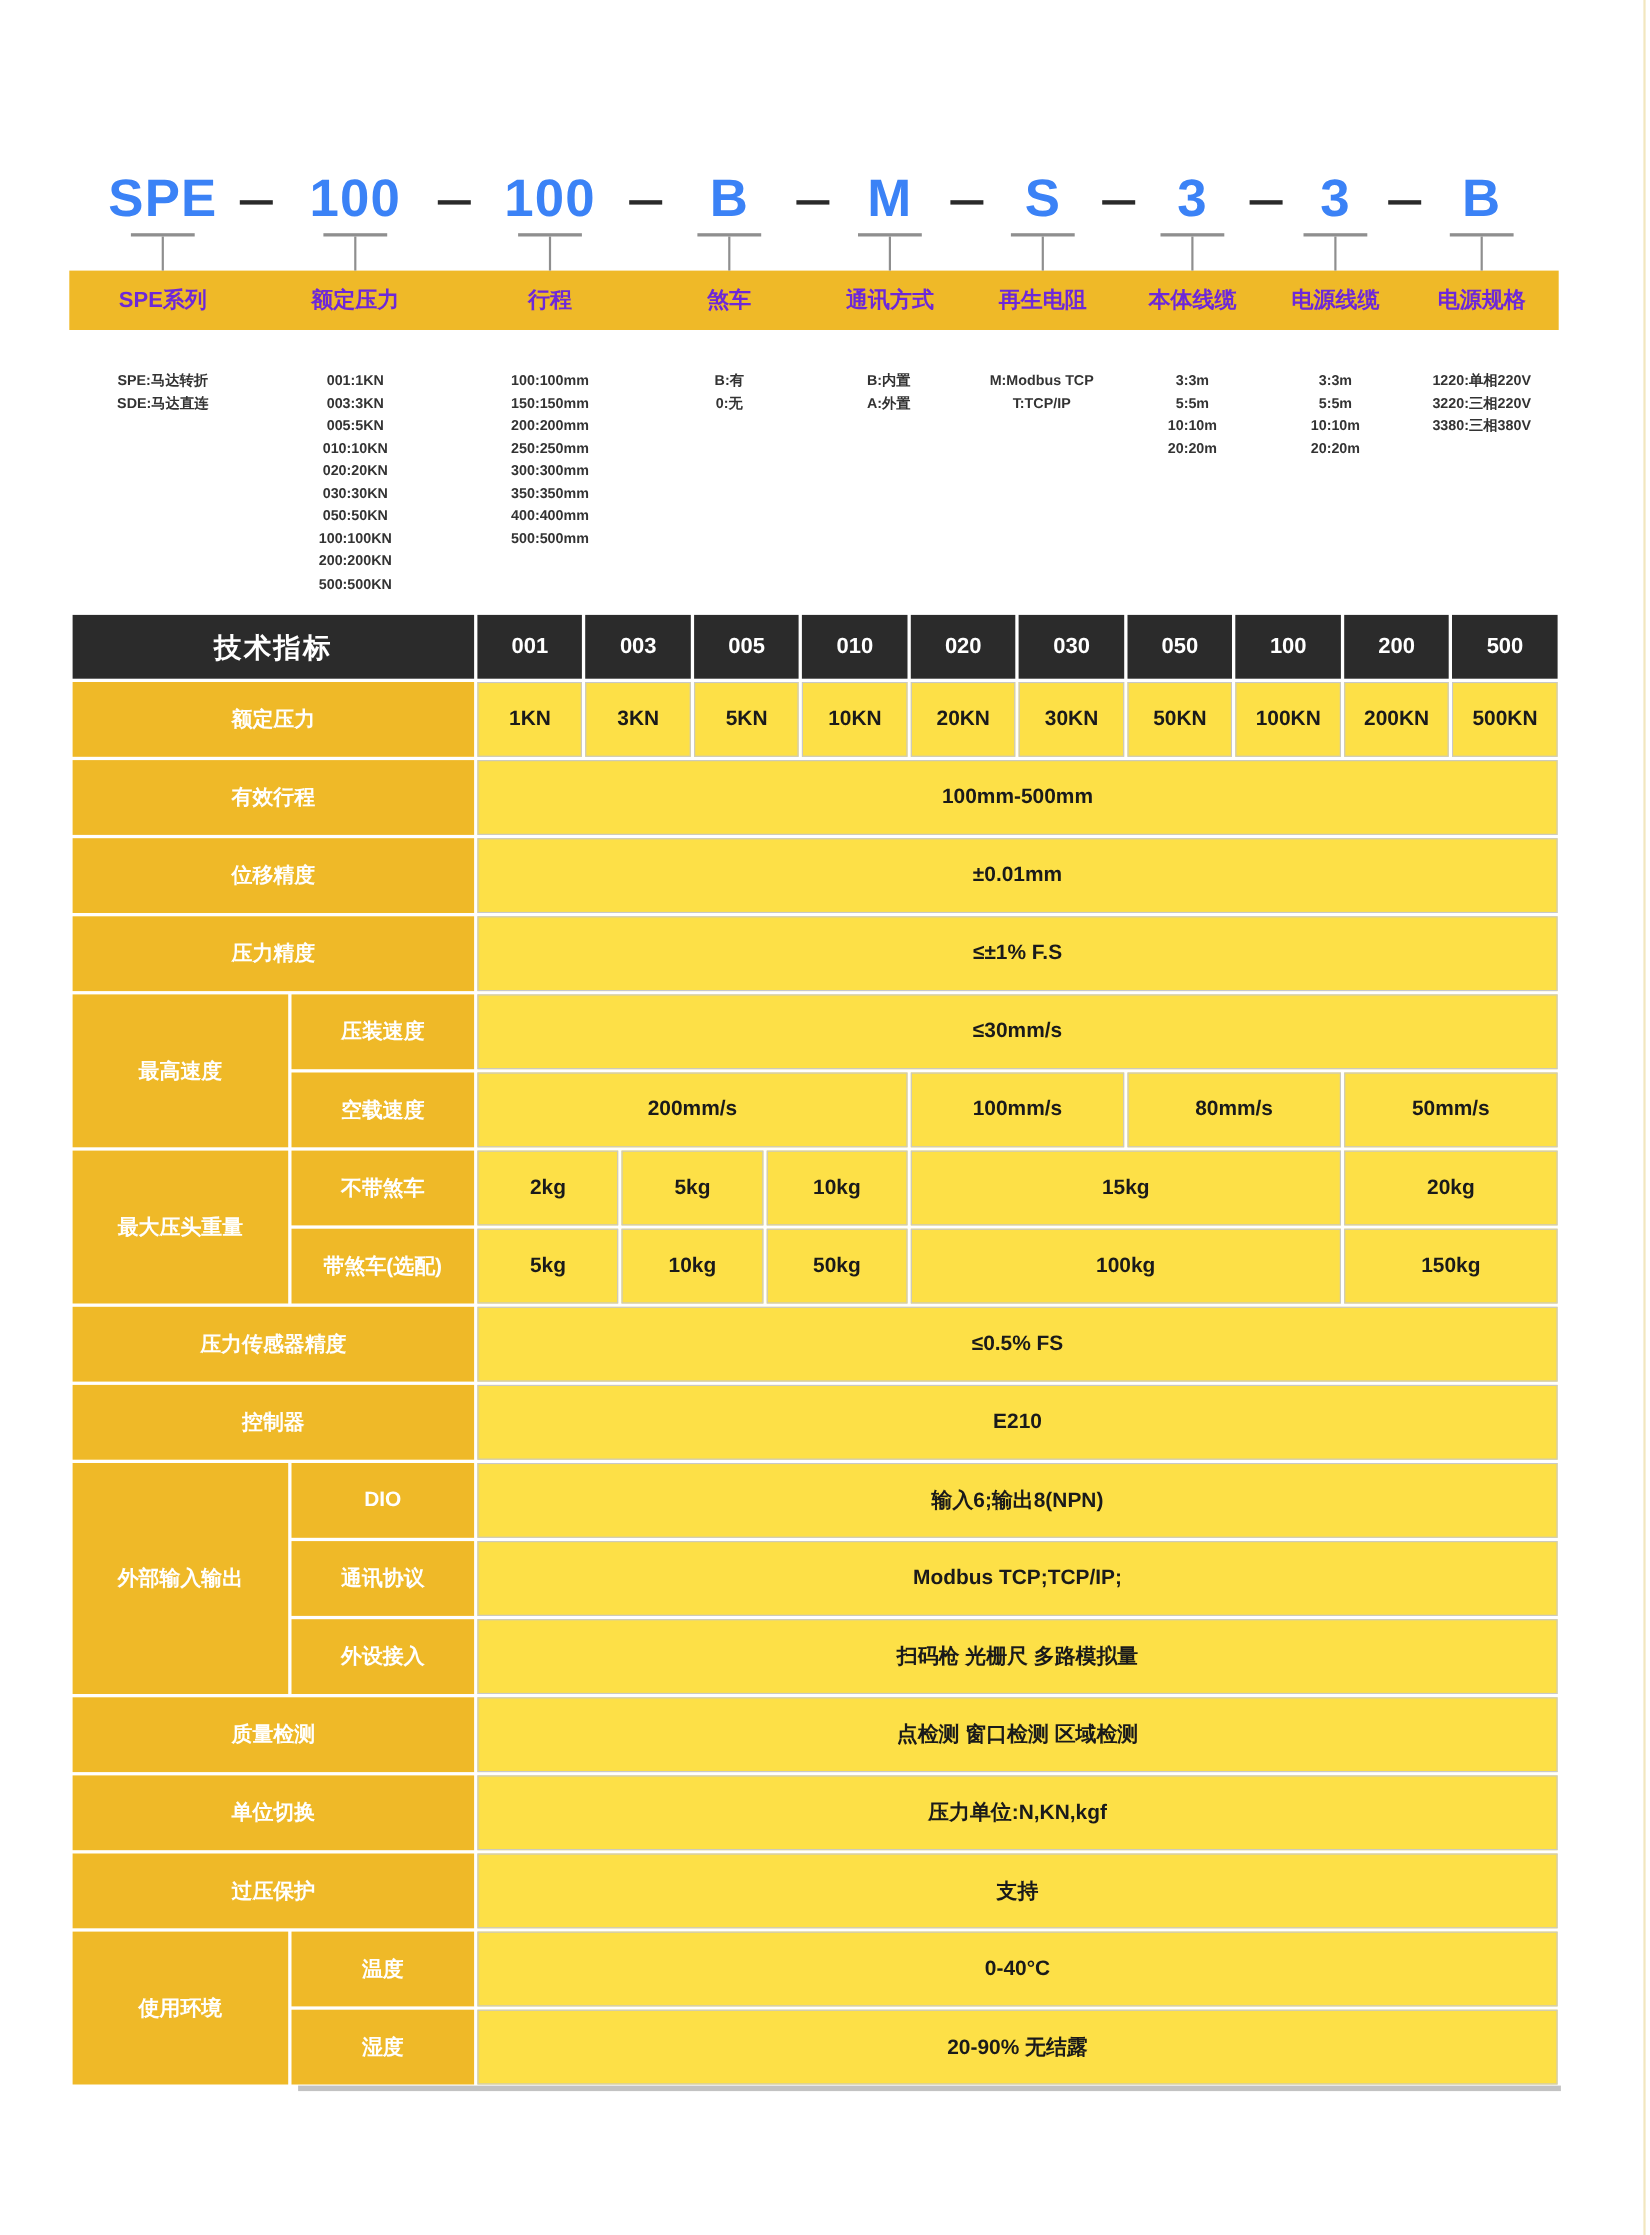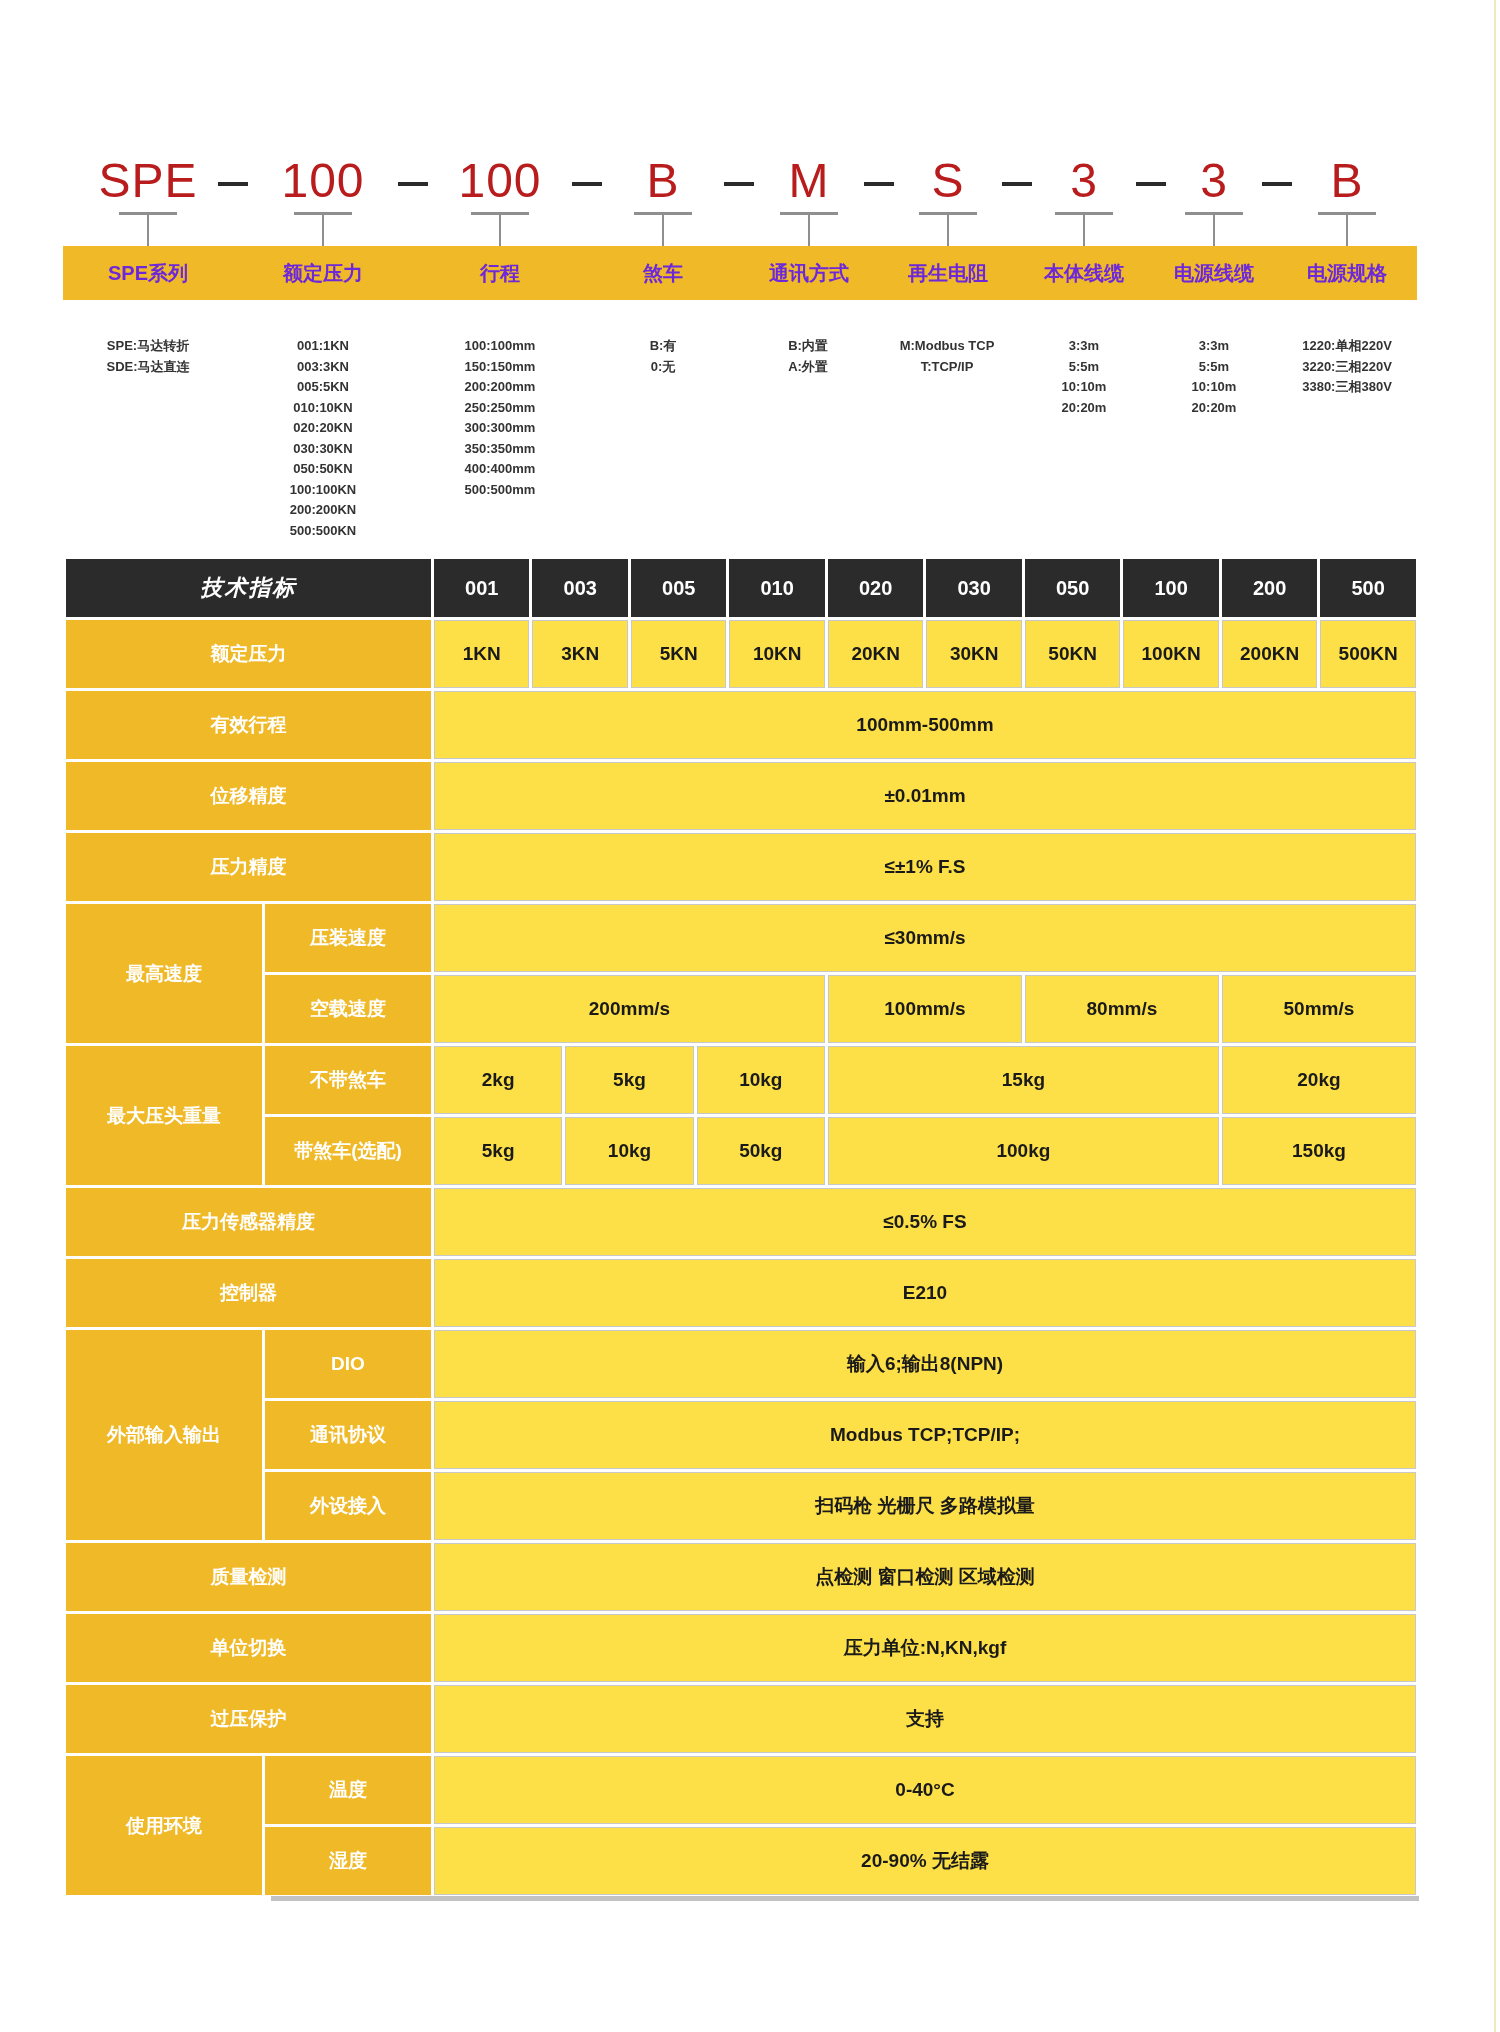--- a/index.html
+++ b/index.html
@@ -5,36 +5,36 @@
   html,body{margin:0;padding:0;}
   body{
     width:1500px;height:2032px;position:relative;overflow:hidden;
     background:#ffffff;
     font-family:"Liberation Sans","DejaVu Sans",sans-serif;
   }
   
   .code-section{position:absolute;left:63px;top:150px;width:1354px;}
   .crow{position:relative;display:flex;}
   .ccol{display:flex;flex-direction:column;align-items:center;}
-  .ctext{font-size:48px;line-height:62px;font-weight:400;color:#b91c1c;letter-spacing:1px;}
+  .ctext{font-size:48px;line-height:62px;font-weight:700;color:#3b82f6;letter-spacing:1px;}
   .ctick{width:58px;height:3px;background:#8f8f8f;}
   .cstem{width:2px;height:31px;background:#8f8f8f;}
   .dash{position:absolute;top:32px;width:30px;height:4px;background:#2a2a2a;}
   .band{display:flex;background:#EFB928;height:54px;}
   .bcol{color:#6d28d9;font-weight:700;font-size:20px;text-align:center;line-height:54px;
         white-space:nowrap;overflow:visible;}
   .optsrow{display:flex;padding-top:36px;}
   .ocol{text-align:center;}
   .opt{font-size:13px;line-height:20.5px;font-weight:600;color:#333333;white-space:nowrap;}
   
   .table-wrap{position:absolute;left:63px;top:556px;width:1356px;}
   table{width:1356px;table-layout:fixed;border-collapse:separate;border-spacing:3px;}
   th,td{padding:0 2px;overflow:hidden;}
   th.dark{background:#2B2B2B;color:#ffffff;font-size:20px;font-weight:700;height:58px;text-align:center;}
-  th.lblh{font-size:22px;letter-spacing:2px;font-style:italic;}
+  th.lblh{font-size:25px;letter-spacing:2px;}
   td.lbl{background:#EFB928;color:#ffffff;font-weight:700;font-size:19px;text-align:center;height:66px;vertical-align:middle;}
   td.val{background:#fde047;border:1px solid #c8c8c8;text-align:center;font-weight:700;font-size:19px;color:#1a1a1a;height:66px;vertical-align:middle;}
   .tbl-shadow{height:5px;background:#c2c2c2;margin-left:208px;margin-top:-2px;}
   .edge-line{position:absolute;right:4px;top:0;width:2px;height:2032px;background:#f2e7bf;}
 </style>
 </head>
 <body>
 
 <div class="code-section">
   <div class="crow">

